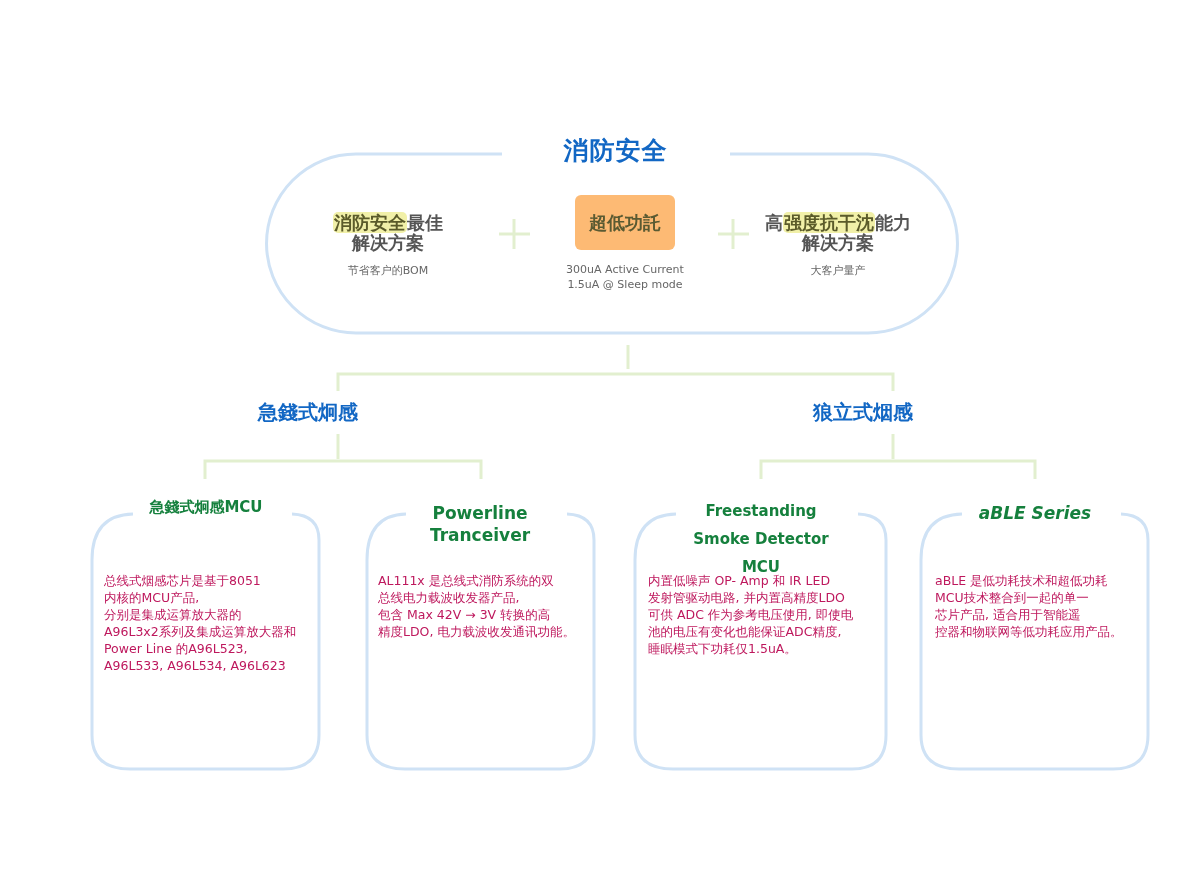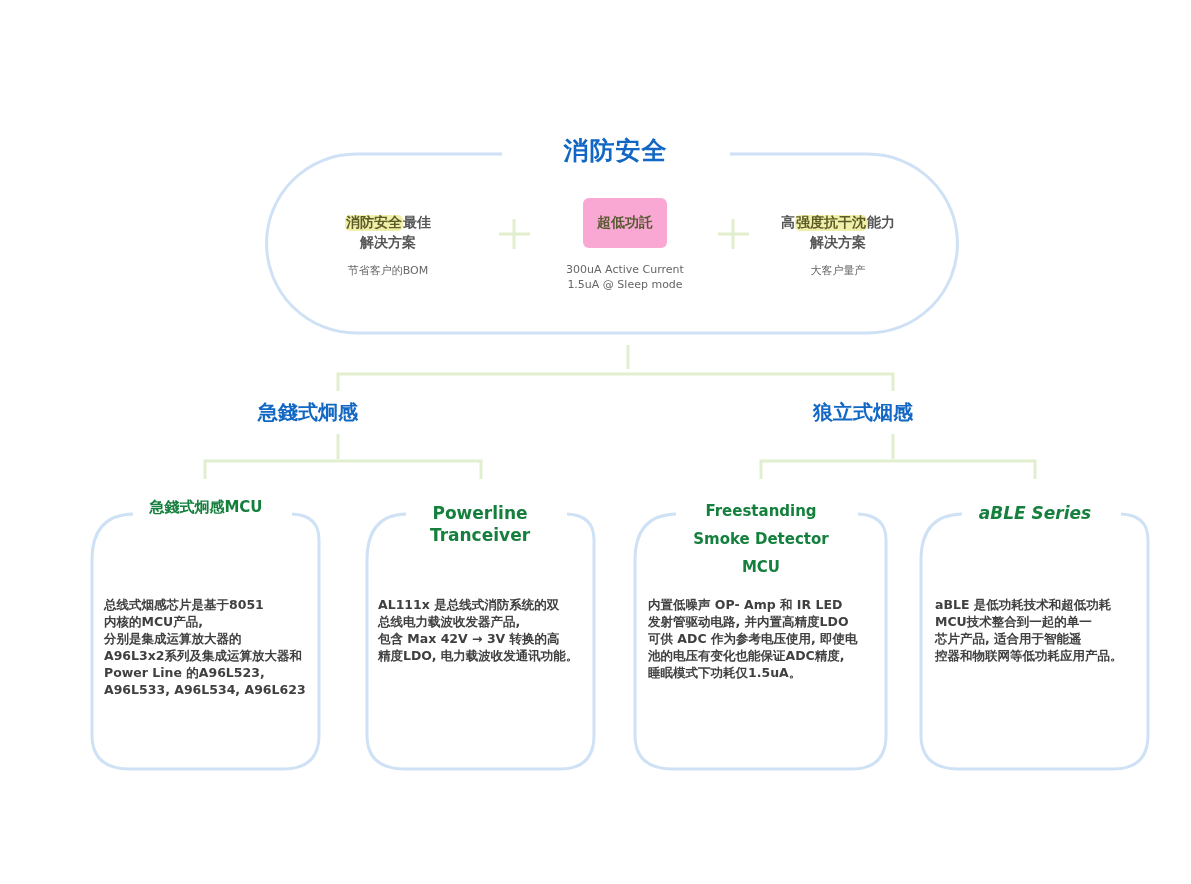--- a/index.html
+++ b/index.html
@@ -2,29 +2,29 @@
 <html><head>
 <meta charset="utf-8">
 <style>
   html, body { margin:0; padding:0; background:#ffffff; }
   body { width:1191px; height:884px; position:relative; overflow:hidden;
          font-family: "DejaVu Sans", "Liberation Sans", sans-serif; }
   .abs { position:absolute; }
   svg.lines { position:absolute; left:0; top:0; width:1191px; height:884px; pointer-events:none; }
   .main-title { left:0; width:1231px; top:134px; text-align:center; font-size:25px; font-weight:bold; color:#1267c4; letter-spacing:1px; }
   .feat { text-align:center; color:#555; }
-  .feat-title { font-size:14px; font-weight:bold; line-height:20px; color:#555;font-family:Liberation Mono, monospace; }
+  .feat-title { font-size:18px; font-weight:bold; line-height:20px; color:#555; }
   .hl { background:#f1f0a8; border-radius:5px; color:#5b5b2a; padding:0 1px; }
-  .hl-pill { background:#f9a8d4; border-radius:6px; padding:17px 14px; color:#5a5a32; }
+  .hl-pill { background:#fdba74; border-radius:6px; padding:17px 14px; color:#5a5a32; }
   .feat-sub { font-size:11px; line-height:15px; color:#666; margin-top:10px; }
   .branch-title { font-size:20px; font-weight:bold; color:#1267c4; }
   .card-title { font-size:16px; font-weight:bold; color:#15803d; text-align:center; line-height:20px; }
   .card-title.small { font-size:15px; }
   .card-title.mid { font-size:15px; line-height:28px; }
-  .card-body { font-size:12.5px; font-weight:bold; color:#404040; line-height:17px; white-space:pre-line;margin-top:24px; }
+  .card-body { font-size:12.5px; font-weight:normal; color:#be185d; line-height:17px; white-space:pre-line; }
 </style>
 </head>
 <body>
 
 <svg class="lines" data-name="diagram-lines" viewBox="0 0 1191 884">
 
   <path data-name="pill-outline" d="M502 154 L356 154 A89 89 0 0 0 356 333 L868 333 A89 89 0 0 0 868 154 L730 154" fill="none" stroke="#cfe2f5" stroke-width="3"></path>
 
   <g data-name="plus-icon" stroke="#e2efcf" stroke-width="3">
     <line x1="514" y1="219" x2="514" y2="249"></line>

